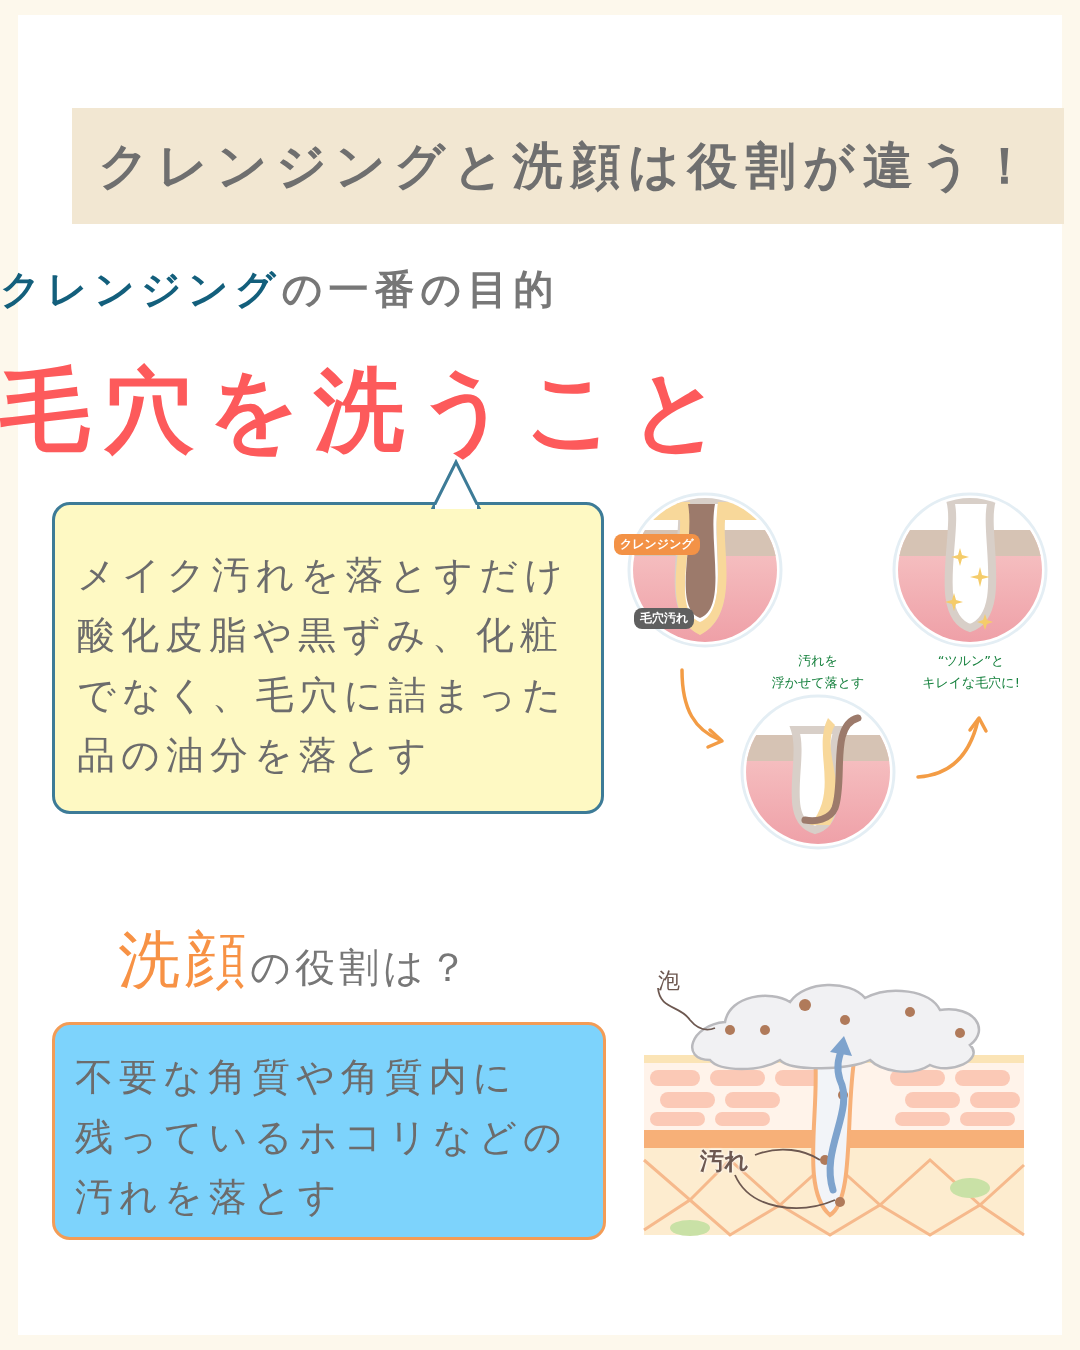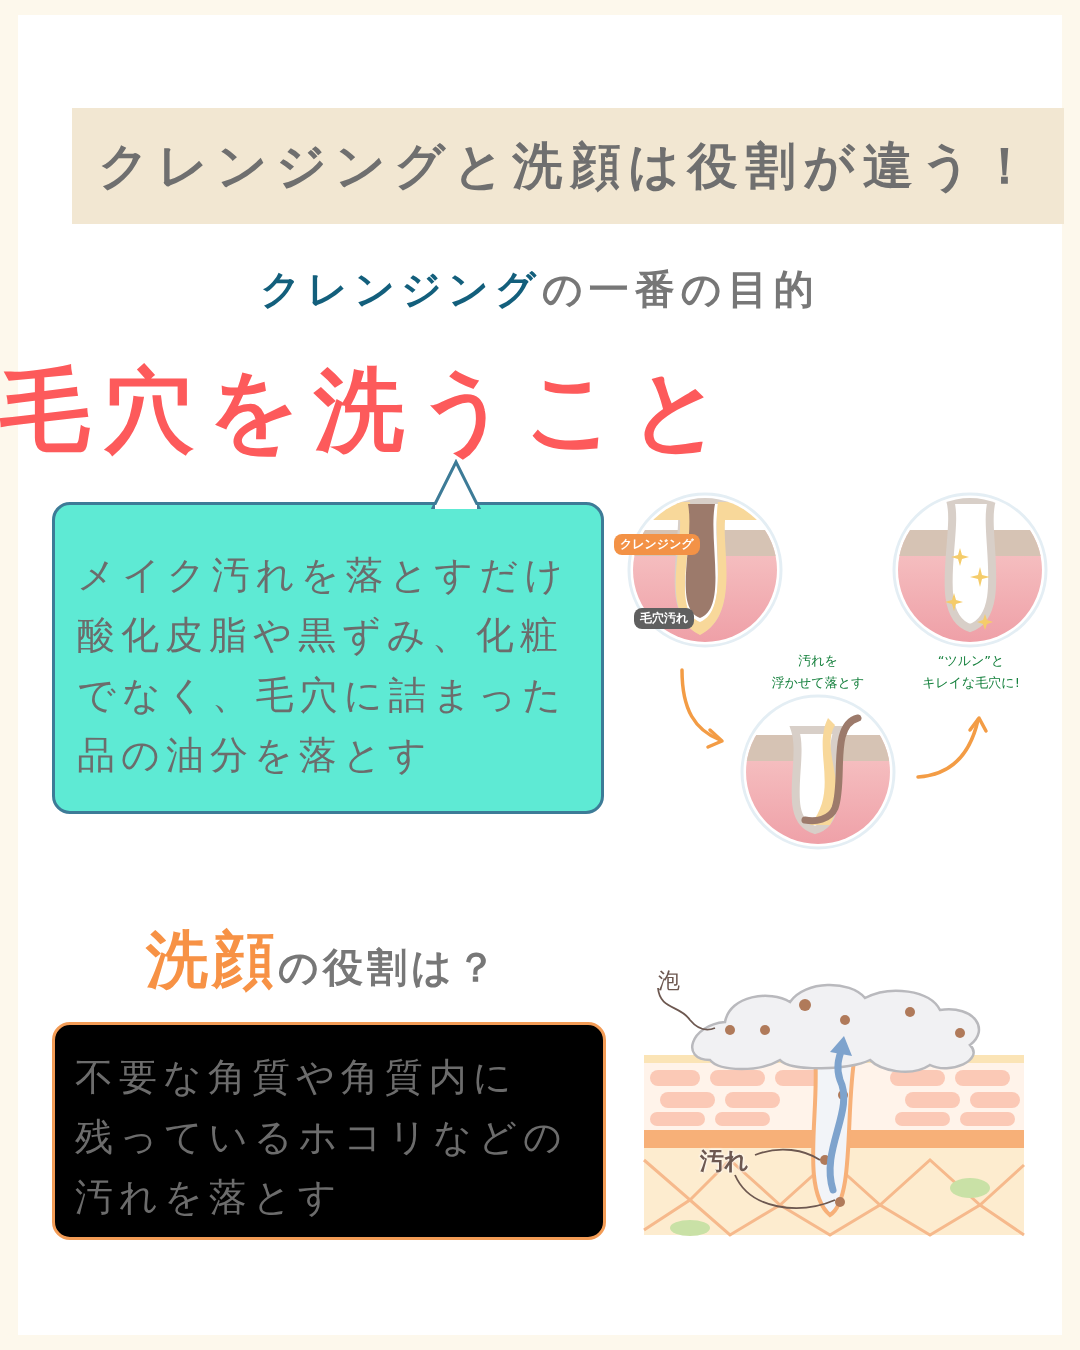--- a/index.html
+++ b/index.html
@@ -2,34 +2,34 @@
 <html><head>
 <meta charset="utf-8">
 <style>
   html, body { margin:0; padding:0; }
   body { width:1080px; height:1350px; background:#fdf8ec; position:relative; overflow:hidden;
          font-family:"DejaVu Sans", "Liberation Sans", sans-serif; color:#707070; }
   .card { position:absolute; left:18px; top:15px; width:1044px; height:1320px; background:#ffffff; }
   .banner { position:absolute; left:44px; top:108px; width:992px; height:116px; background:#f2e7d2;
             display:flex; align-items:center; justify-content:center;margin-left:28px; }
   .banner span { font-size:50px; font-weight:bold; letter-spacing:8px; color:#6f6f6f; }
-  .subtitle { position:absolute; left:0; width:1080px; top:262px; text-align:center; font-size:40px; font-weight:bold; letter-spacing:6px; }
+  .subtitle { position:absolute; left:0; width:1080px; top:262px; text-align:left; font-size:40px; font-weight:bold; letter-spacing:6px; }
   .subtitle .accent { color:#135f7c; }
   .subtitle .rest { color:#777; }
   .hero { position:absolute; left:0; width:1080px; top:350px; text-align:left; font-size:90px; font-weight:bold; letter-spacing:14px; color:#fd5a5b; }
-  .bubble { position:absolute; left:52px; top:502px; width:552px; height:312px; border:3px solid #3d7b97; border-radius:18px; background:#5eead4; box-sizing:border-box; }
+  .bubble { position:absolute; left:52px; top:502px; width:552px; height:312px; border:3px solid #3d7b97; border-radius:18px; background:#fef9c3; box-sizing:border-box; }
   .bubble .tail { position:absolute; left:376px; top:-46px; }
   .bubble-text { position:absolute; left:22px; top:40px; font-size:38px; line-height:60px; letter-spacing:6px; color:#6c6c6c; }
   .bubble-text div { white-space:nowrap; }
   .diagram1 { position:absolute; left:600px; top:490px; width:460px; height:360px; }
   .diag-label { position:absolute; font-size:13px; color:#15803d; text-align:center; line-height:22px; }
   .tag { position:absolute; font-size:12px; color:#fff; padding:2px 6px; border-radius:8px; font-weight:bold; }
-  .section2 { position:absolute; left:118px; top:918px; font-size:40px; letter-spacing:4px; color:#777; font-weight:bold;margin-left:28px; }
+  .section2 { position:absolute; left:118px; top:918px; font-size:40px; letter-spacing:4px; color:#777; font-weight:normal; }
   .section2 .accent { color:#f79245; font-size:62px; }
-  .box2 { position:absolute; left:52px; top:1022px; width:554px; height:218px; border:3px solid #f39c56; border-radius:18px; box-sizing:border-box; background:#000000; }
+  .box2 { position:absolute; left:52px; top:1022px; width:554px; height:218px; border:3px solid #f39c56; border-radius:18px; box-sizing:border-box; background:#7dd3fc; }
   .box2-text { position:absolute; left:20px; top:22px; font-size:38px; line-height:60px; letter-spacing:6px; color:#6c6c6c; }
   .box2-text div { white-space:nowrap; }
   .diagram2 { position:absolute; left:630px; top:960px; width:400px; height:280px; }
 </style>
 </head>
 <body>
 
 <div class="card"></div>
 
 <div class="banner">

